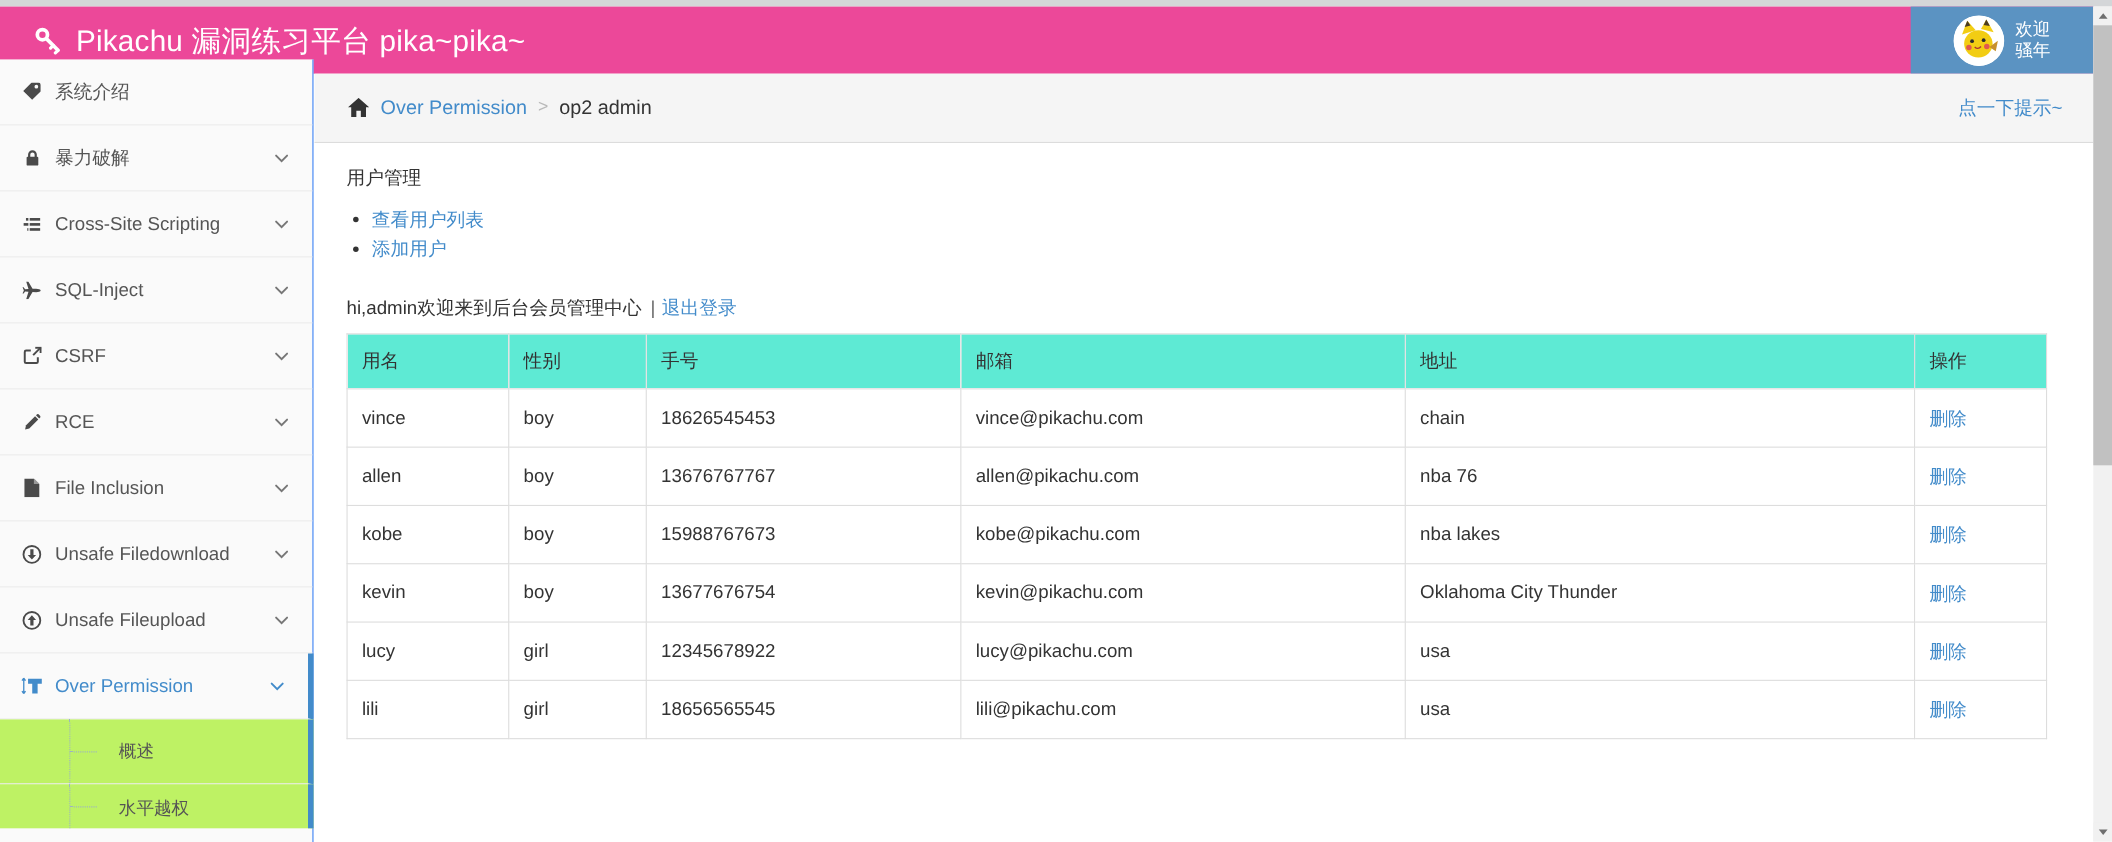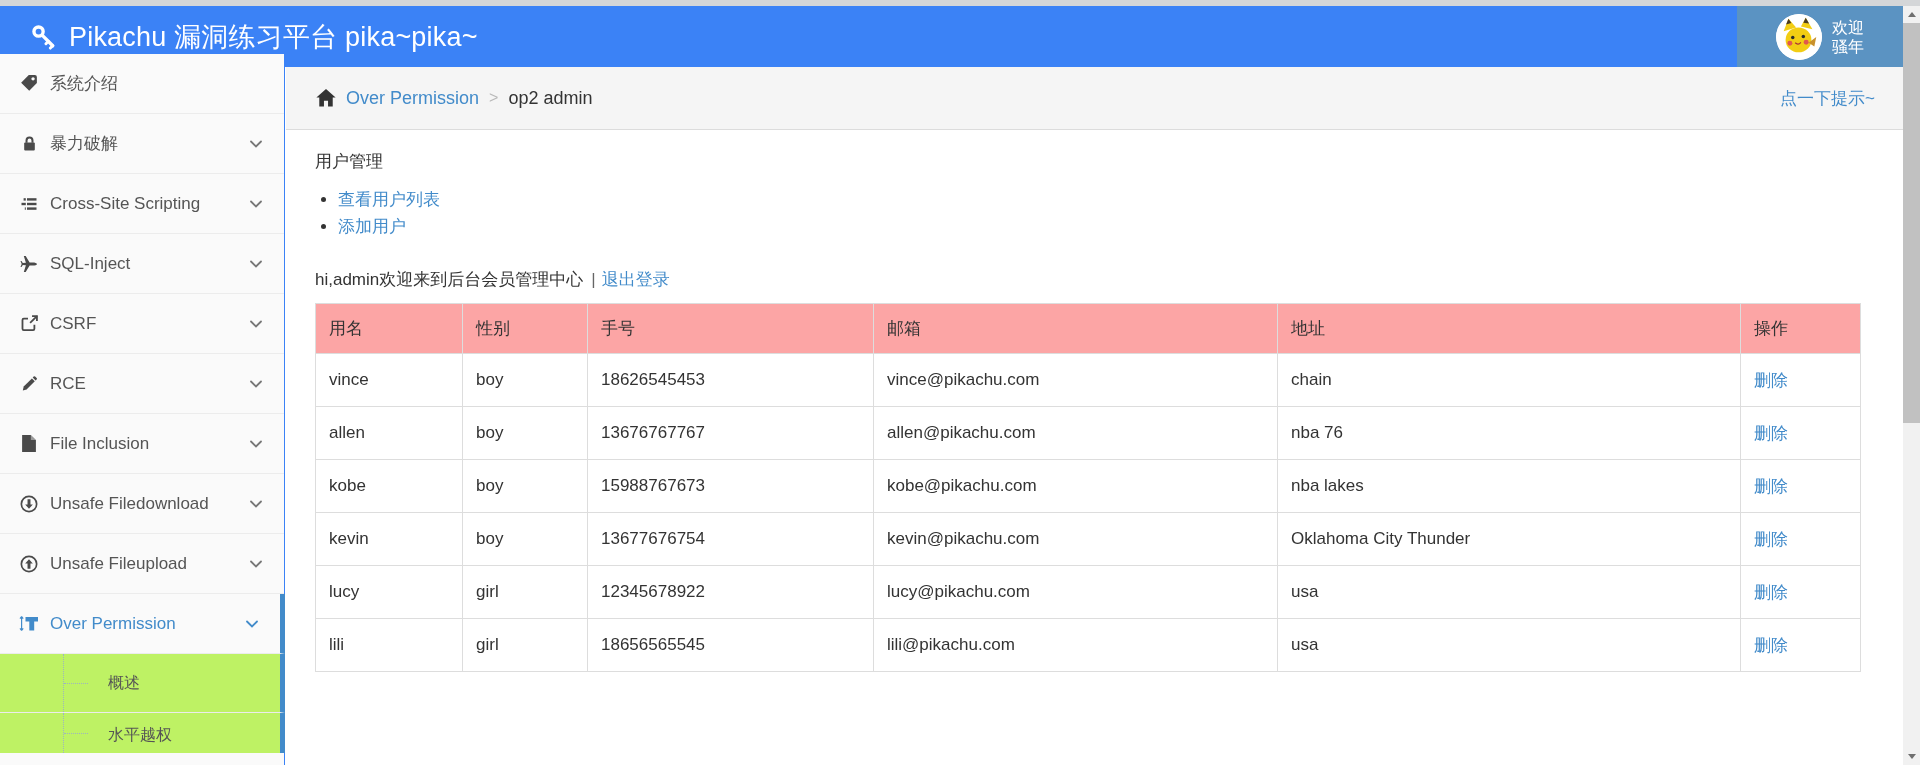--- a/index.html
+++ b/index.html
@@ -2,21 +2,21 @@
 <html><head>
 <meta charset="utf-8">
 <style>
   * { margin:0; padding:0; box-sizing:border-box; }
   html,body { width:1920px; height:765px; overflow:hidden;
     font-family:"Liberation Sans","DejaVu Sans",sans-serif; background:#fff; color:#333; }
 
   .top-strip { position:absolute; left:0; top:0; width:1920px; height:6px; background:#d4d6d8; }
 
   
-  .header { position:absolute; left:0; top:6px; width:1903px; height:61px; background:#3b82f6; }
+  .header { position:absolute; left:0; top:6px; width:1903px; height:61px; background:#ec4899; }
   .brand { position:absolute; left:30px; top:0; height:61px; display:flex; align-items:center; gap:12px;
            color:#fff; font-size:27px; letter-spacing:.2px; }
   .brand svg { display:block; }
   .user-panel { position:absolute; right:0; top:0; width:166px; height:61px; background:#5b93c2;
                 display:flex; align-items:center; justify-content:center; gap:10px;text-align:right; }
   .avatar { width:46px; height:46px; border-radius:50%; background:#fff; overflow:hidden; flex:0 0 auto; }
   .welcome { color:#fff; font-size:16px; line-height:19px; }
 
   
   .scrollbar { position:absolute; right:0; top:6px; width:17px; height:759px; background:#f1f1f1; }
@@ -62,21 +62,21 @@
   .link-list { list-style:disc; margin:14px 0 0 0; padding-left:23px; color:#333; }
   .link-list li { line-height:27px; font-size:17px; }
   .link-list a { color:#428bca; text-decoration:none; cursor:pointer; }
   .welcome-line { margin-top:28px; font-size:17px; color:#333; line-height:24px; }
   .welcome-line a { color:#428bca; text-decoration:none; cursor:pointer; }
   .welcome-line .sep { color:#666; padding:0 6px 0 8px; }
 
   table.users { margin-top:11px; border-collapse:collapse; table-layout:fixed; width:1545px; }
   table.users th, table.users td { border:1px solid #ddd; text-align:left; padding:0 0 0 13px;
     font-size:17px; color:#333; overflow:hidden; white-space:nowrap; }
-  table.users th { height:50px; font-weight:400; background:#fca5a5; }
+  table.users th { height:50px; font-weight:400; background:#5eead4; }
   table.users td { height:53px; background:#fff; }
   table.users a { color:#428bca; text-decoration:none; cursor:pointer; }
 
   svg { display:block; }
 </style>
 </head>
 <body>
 
 <div class="top-strip"></div>
 

